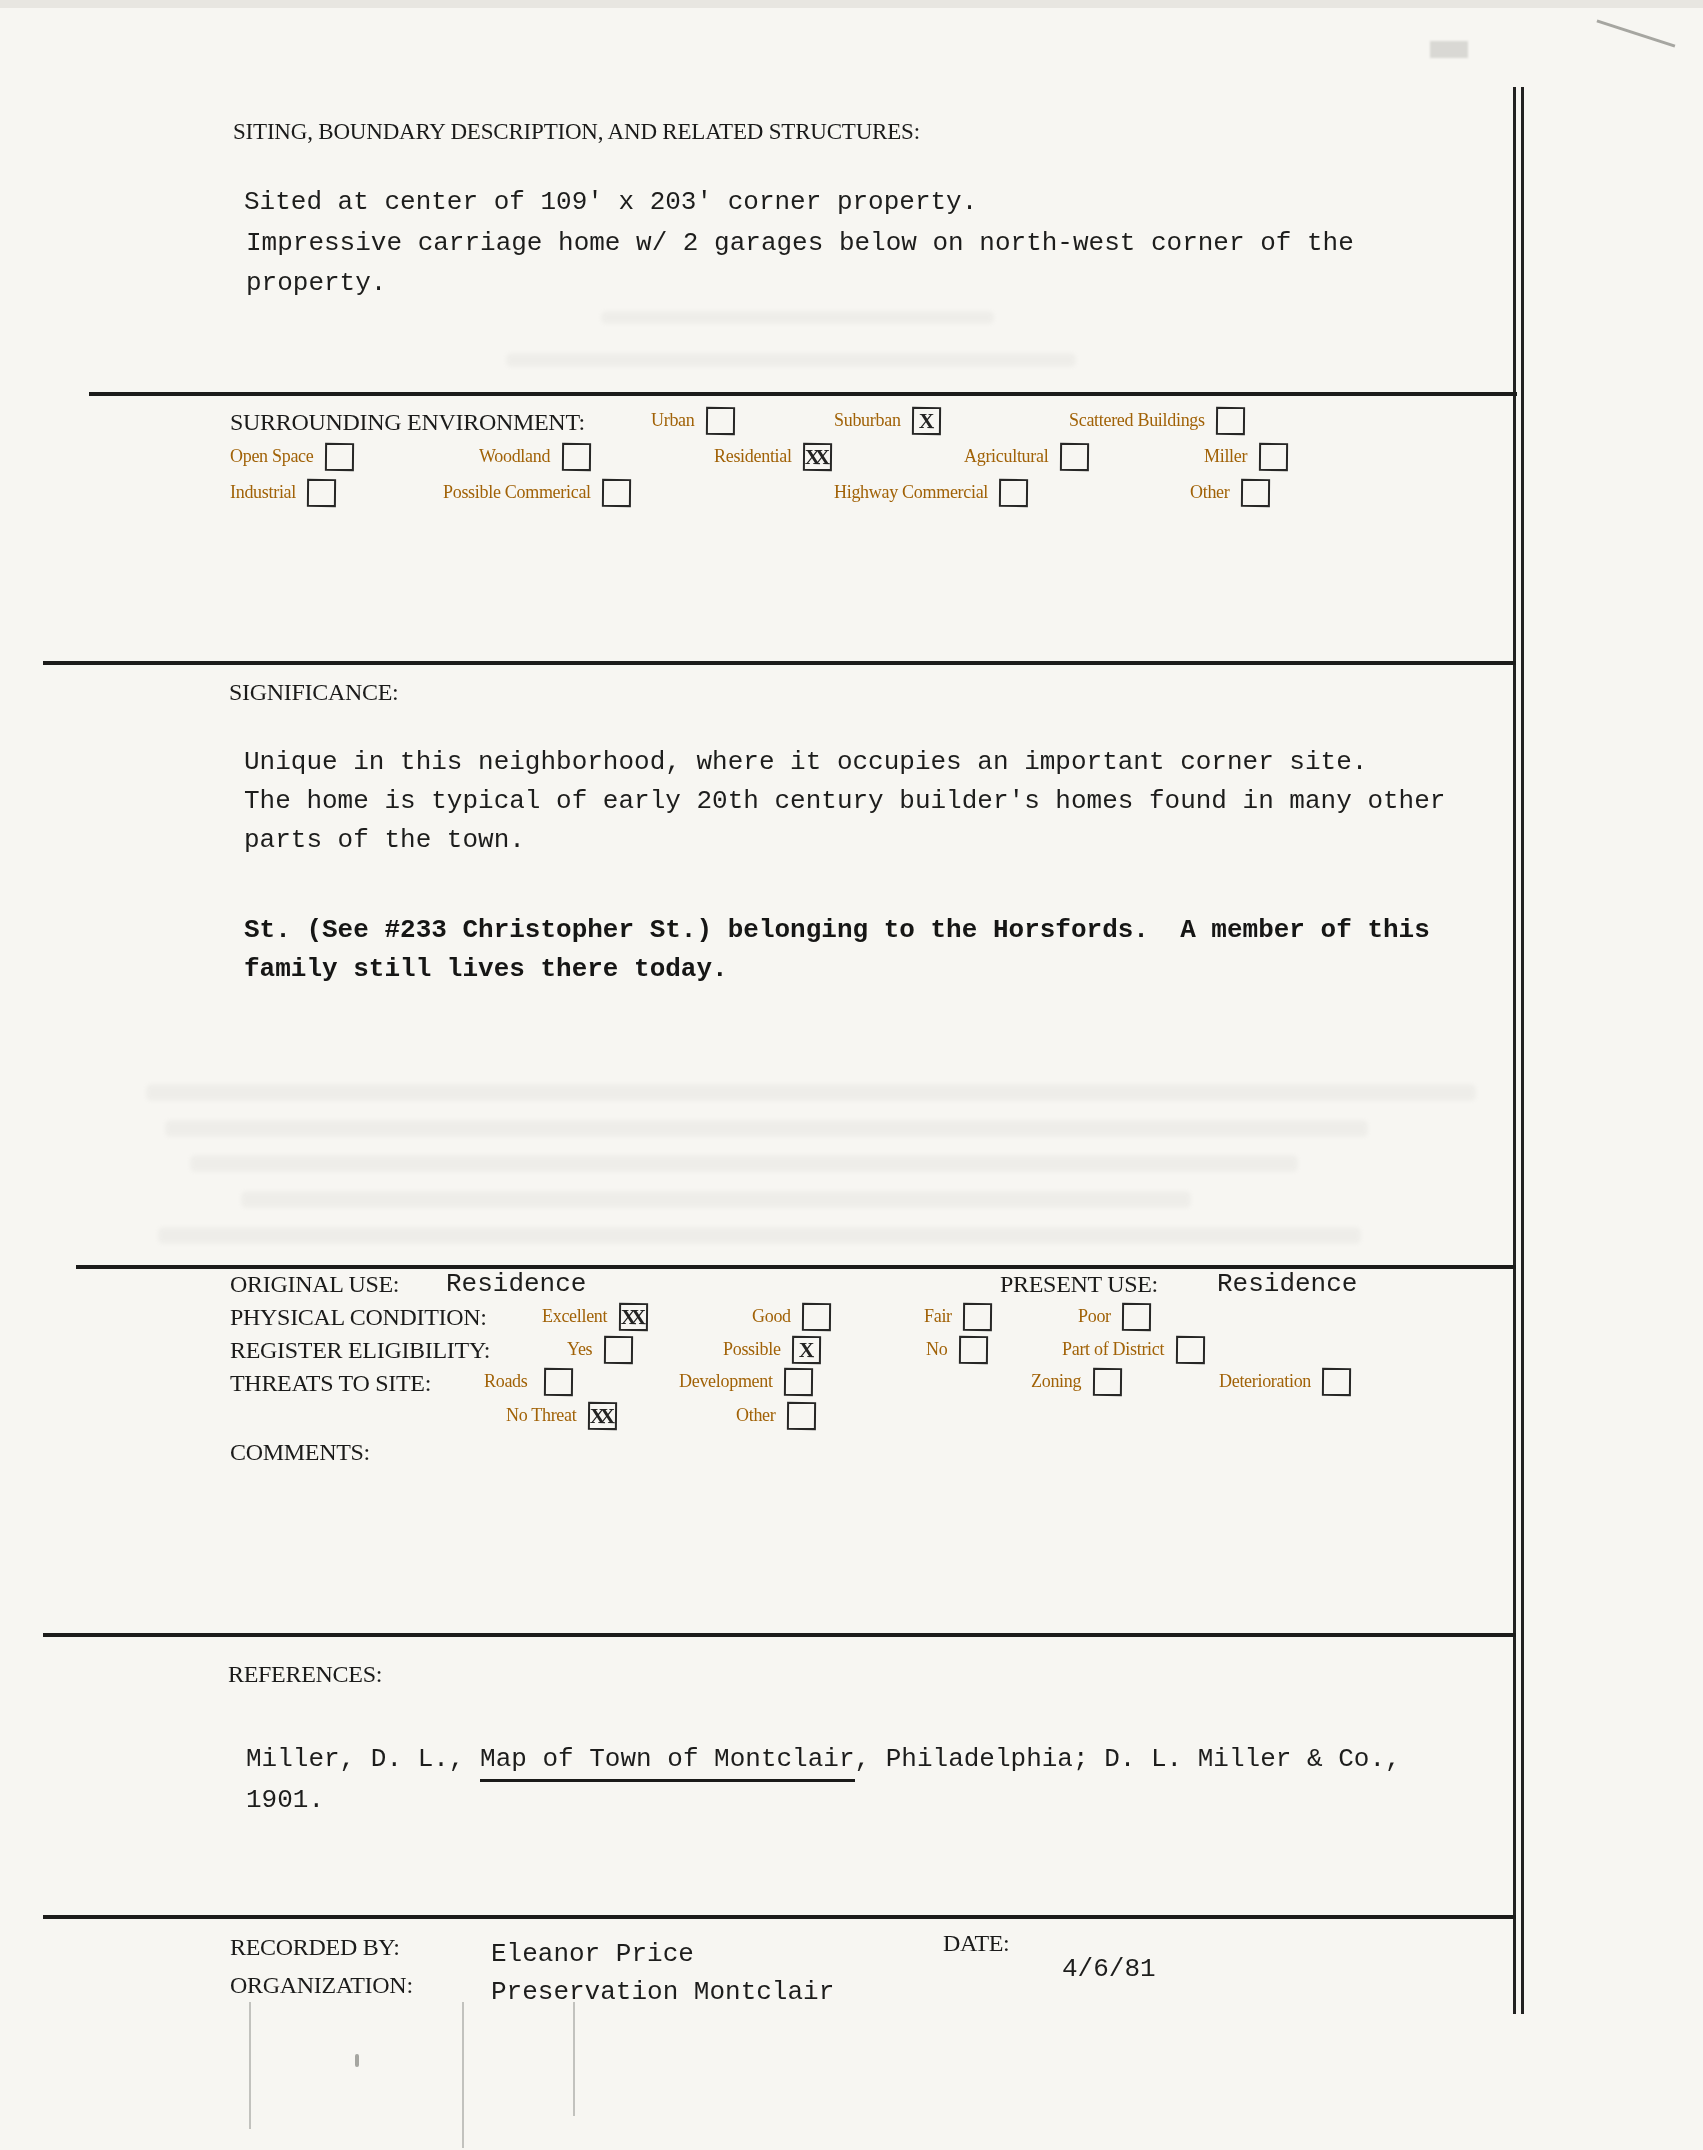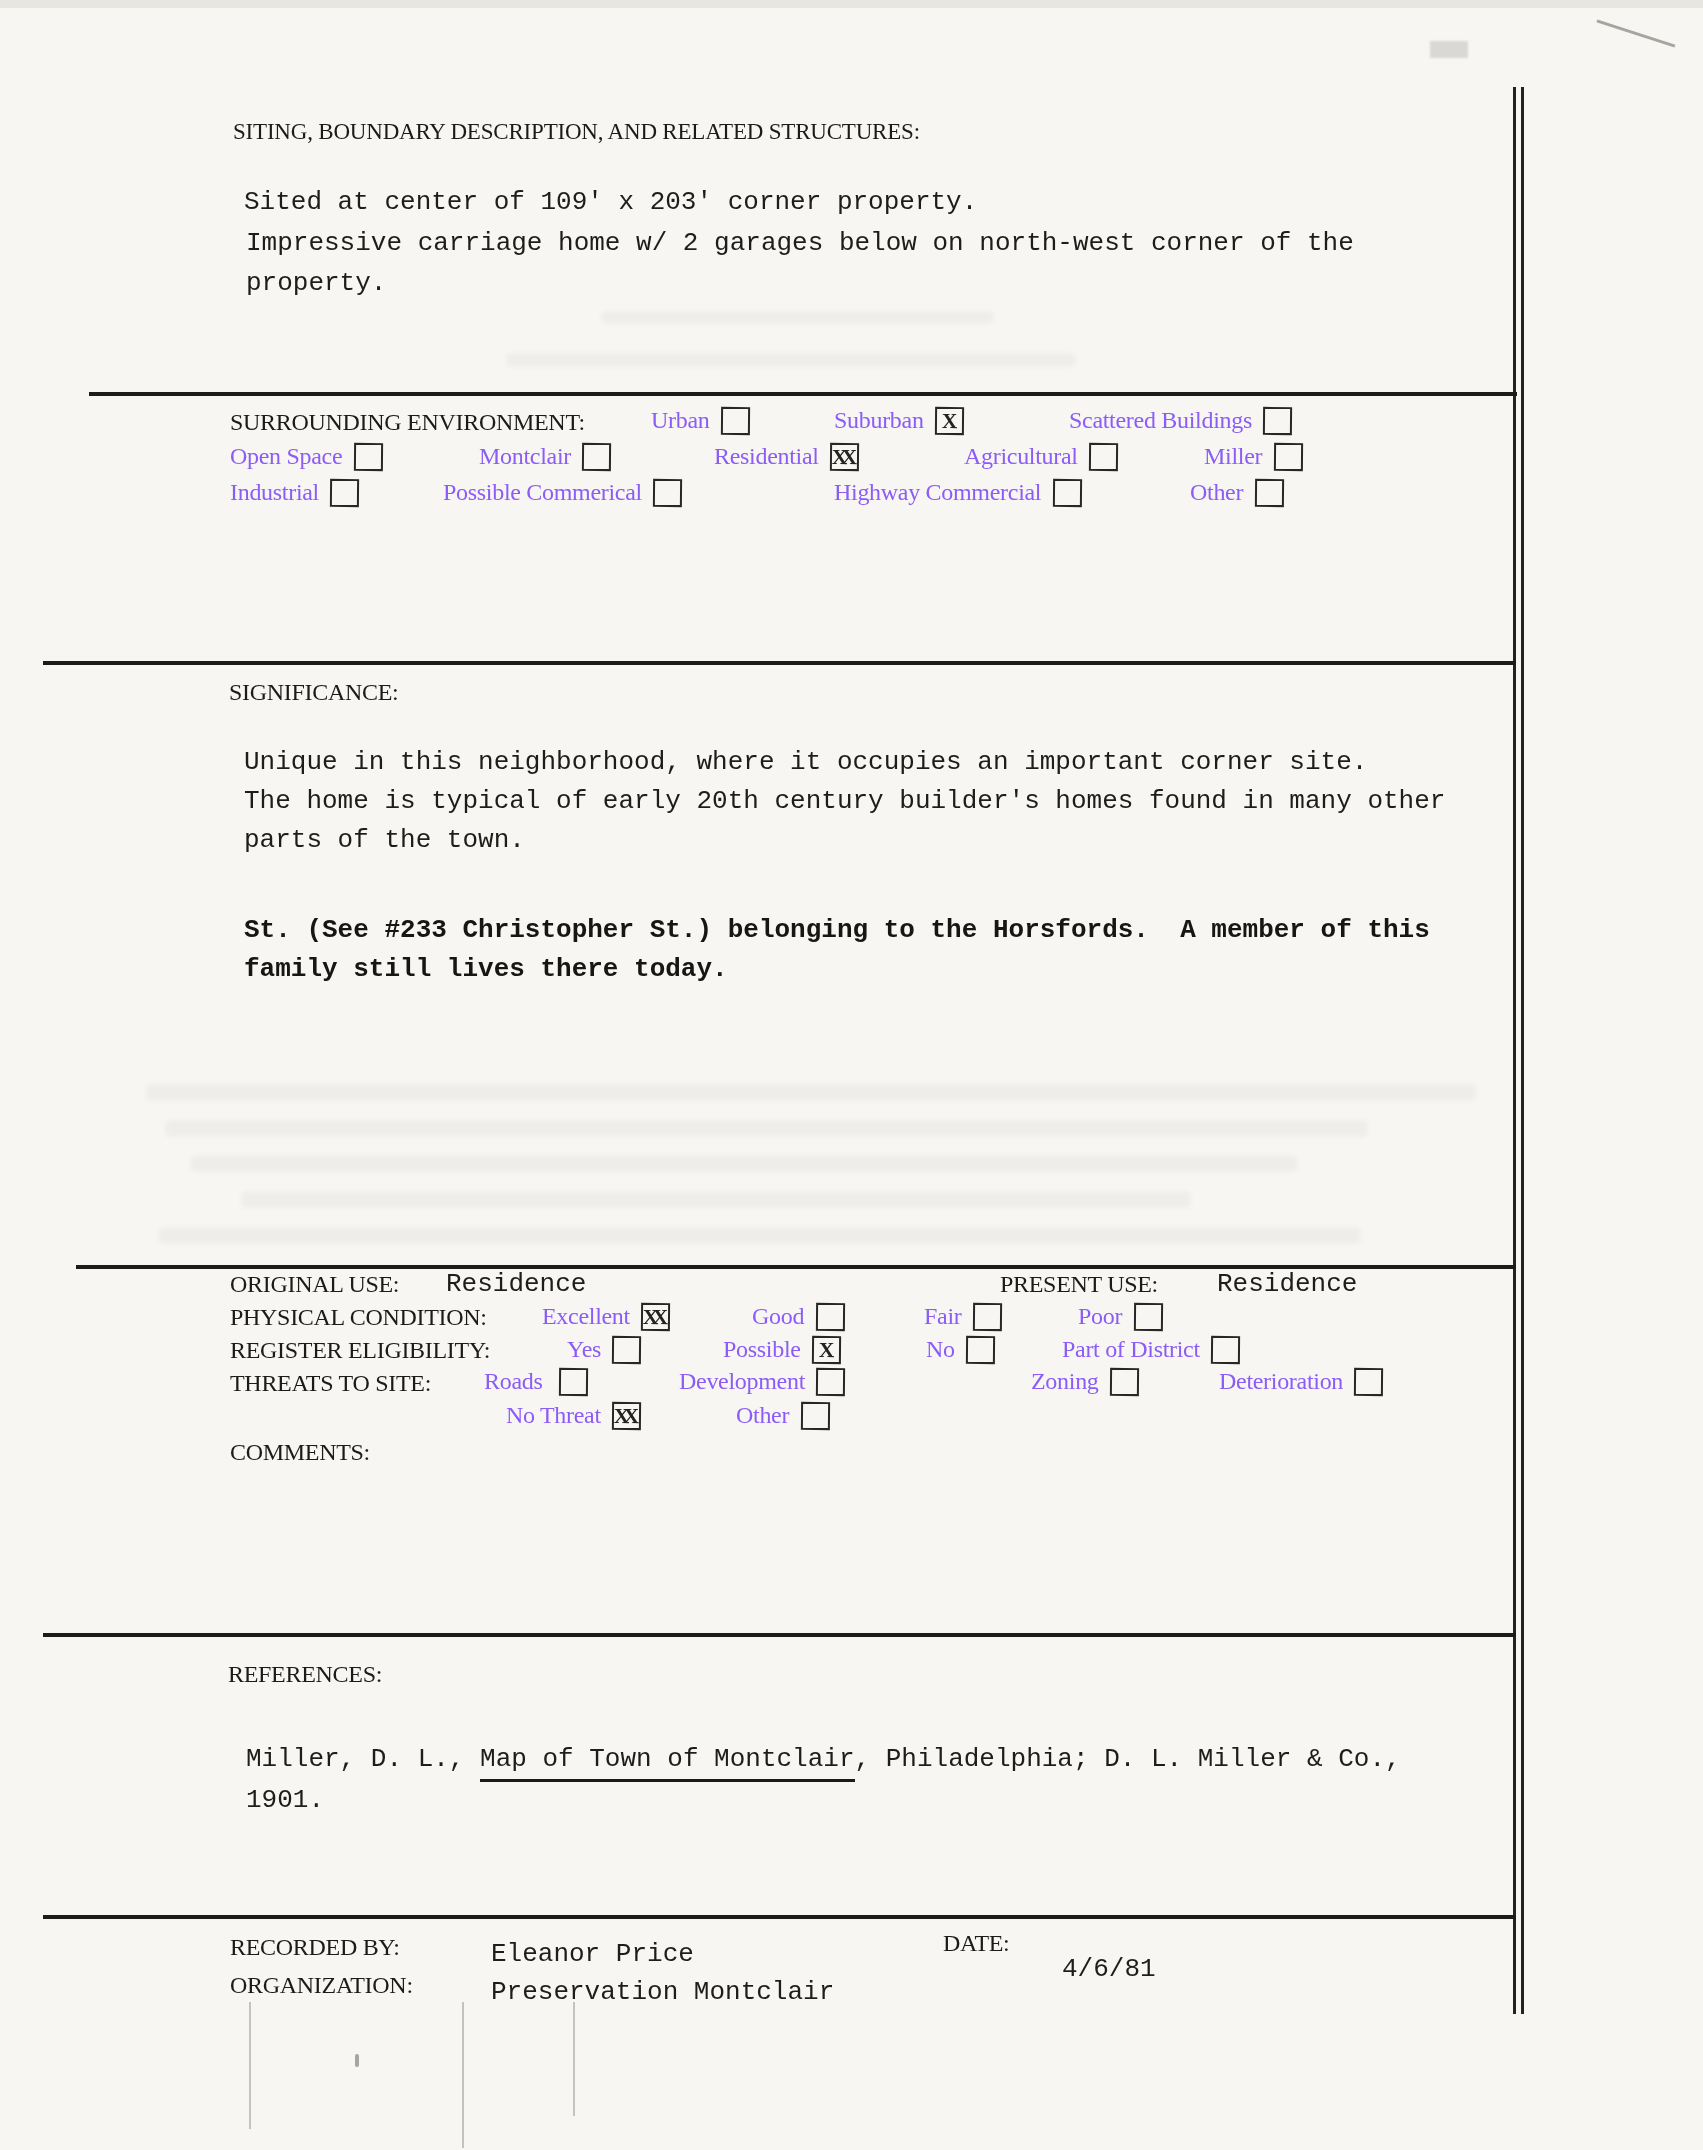--- a/index.html
+++ b/index.html
@@ -33,22 +33,22 @@
   }
   .hdr{font-size:23px;letter-spacing:-0.2px;}
   
   .item{
     position:absolute;
     display:flex;align-items:center;gap:11.4px;
     white-space:nowrap;
   }
   .ilabel{
     font-family:"Liberation Serif",serif;
-    font-size:24px;line-height:29px;
-    letter-spacing:-0.3px;color:#8b5cf6;
+    font-size:18px;line-height:29px;
+    letter-spacing:-0.3px;color:#a16207;
   }
   .cb{
     display:inline-flex;align-items:center;justify-content:center;
     width:29px;height:28px;
     border:2.5px solid #272726;
     box-sizing:border-box;
     font-family:"Liberation Serif",serif;
     font-weight:700;font-size:21.5px;
     letter-spacing:-5.7px;text-indent:-5.7px;
     color:#232322;
@@ -109,21 +109,21 @@
   <div class="item" style="left:1069px;top:398px">
     <span class="ilabel">Scattered Buildings</span>
     <span class="cb"></span>
   </div>
 
   <div class="item" style="left:230px;top:434px">
     <span class="ilabel">Open Space</span>
     <span class="cb"></span>
   </div>
   <div class="item" style="left:479px;top:434px">
-    <span class="ilabel">Montclair</span>
+    <span class="ilabel">Woodland</span>
     <span class="cb"></span>
   </div>
   <div class="item" style="left:714px;top:434px">
     <span class="ilabel">Residential</span>
     <span class="cb">XX</span>
   </div>
   <div class="item" style="left:964px;top:434px">
     <span class="ilabel">Agricultural</span>
     <span class="cb"></span>
   </div>

